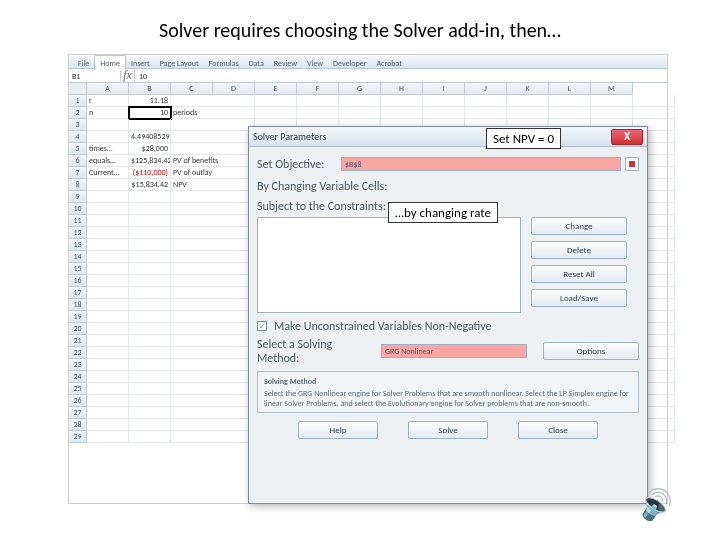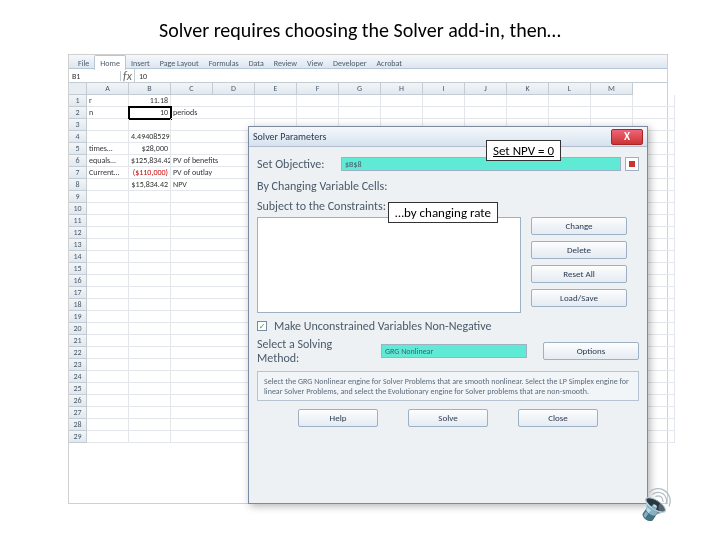--- a/index.html
+++ b/index.html
@@ -10,21 +10,21 @@
   .app { position: absolute; left: 68px; top: 54px; width: 600px; height: 450px; background: #fff; border: 1px solid #d0d0d0; font-size: 9px; color: #333; }
 
   
   .ribbon { height: 14px; background: linear-gradient(#f6f8fb,#dce6ef); border-bottom: 1px solid #b5c6d6; padding-left: 4px; }
   .ribbon span { display: inline-block; padding: 1px 5px; color: #4a5a6a; font-size: 8px; line-height: 12px; }
   .ribbon span.on { background: #fff; border: 1px solid #b5c6d6; border-bottom: none; border-radius: 2px 2px 0 0; }
 
   
   .fbar { height: 14px; border-bottom: 1px solid #c3cbd3; display: flex; align-items: center; }
   .namebox { width: 52px; border-right: 1px solid #c3cbd3; padding: 0 3px; font-size: 8px; }
-  .fx { width: 14px; text-align: center; color: #666; font-style: italic; font-size: 12px; border-right: 1px solid #c3cbd3; }
+  .fx { width: 14px; text-align: center; color: #666; font-style: italic; font-size: 12px; border-right: 1px solid #c3cbd3; font-family: Liberation Serif, serif; }
   .fval { padding: 0 4px; font-size: 8px; }
 
   
   .sheet { position: relative; display: flex; }
   .rowhdrs { width: 18px; }
   .rowhdrs div, .colhdrs div { background: linear-gradient(#f2f5f8,#e1e8ef); border: 1px solid #c3cbd3; border-top: none; border-left: none; font-size: 8px; text-align: center; color: #4a5a6a; }
   .rowhdrs div { height: 12px; line-height: 11px; }
   .colhdrs { display: flex; }
   .colhdrs div { height: 12px; line-height: 11px; flex: 0 0 42px; }
   .corner { width: 18px; height: 12px; background: #e8edf2; border-right: 1px solid #c3cbd3; border-bottom: 1px solid #c3cbd3; }
@@ -39,40 +39,40 @@
 
   
   .solver { position: absolute; left: 248px; top: 126px; width: 400px; height: 378px; background: #eef1f4; border: 1px solid #7a8aa0; box-shadow: 2px 2px 8px rgba(0,0,0,.3); font-size: 9px; }
   .solver-title { height: 20px; background: linear-gradient(#f5f8fb,#d6e2ef); border-bottom: 1px solid #b0bccd; display: flex; align-items: center; padding: 0 4px; }
   .solver-title .t { flex: 1; color: #2a3a50; font-size: 10px; }
   .closebtn { width: 32px; height: 16px; background: linear-gradient(#e67,#c33); border: 1px solid #a22; border-radius: 2px; color: #fff; text-align: center; line-height: 13px; font-size: 11px; font-weight: bold; }
 
   .sbody { padding: 6px 8px; color: #4a5a6a; }
   .srow { display: flex; align-items: center; margin: 4px 0; gap: 4px; }
   .srow label { font-size: 12px; }
-  .txt { background: #5eead4; border: 1px solid #9db0c4; height: 14px; font-size: 8px; padding: 0 3px; line-height: 12px; }
+  .txt { background: #fca5a5; border: 1px solid #9db0c4; height: 14px; font-size: 8px; padding: 0 3px; line-height: 12px; }
   .pick { width: 14px; height: 14px; background: #fff; border: 1px solid #9db0c4; display: flex; align-items: center; justify-content: center; }
   .pick::after { content: ""; width: 6px; height: 6px; background: #c33; }
   .radio { width: 9px; height: 9px; border: 1px solid #7a8aa0; border-radius: 50%; display: inline-block; vertical-align: middle; margin-right: 2px; position: relative; }
   .radio.on::after { content: ""; position: absolute; inset: 1px; background: #2a3a50; border-radius: 50%; }
   .chk { width: 10px; height: 10px; border: 1px solid #7a8aa0; background: #fff; display: inline-block; vertical-align: middle; margin-right: 3px; text-align: center; line-height: 8px; font-size: 8px; color: #2a5; }
 
   .constraints { background: #fff; border: 1px solid #9db0c4; height: 96px; width: 264px; }
   .btncol { display: flex; flex-direction: column; gap: 6px; margin-left: 6px; }
   .sbtn { width: 96px; height: 18px; background: linear-gradient(#fdfdfd,#e4ebf2); border: 1px solid #9db0c4; border-radius: 2px; font-size: 9px; text-align: center; line-height: 16px; color: #2a3a50; }
 
   .methodbox { border: 1px solid #b8c4d2; padding: 4px 6px; margin-top: 6px; background: #f2f5f8; font-size: 8px; color: #5a6a7a; }
   .methodbox .mh { font-weight: bold; margin-bottom: 2px; }
 
   .dlgbtns { display: flex; justify-content: center; gap: 30px; padding: 8px 0 0; }
   .dlgbtns .sbtn { width: 80px; }
 
   
   .ann { position: absolute; background: #fff; border: 1px solid #333; padding: 2px 6px; font-size: 13px; color: #000; z-index: 50; }
-  .ann1 { left: 486px; top: 140px; text-decoration: underline; }
+  .ann1 { left: 486px; top: 128px; }
   .ann2 { left: 388px; top: 202px; }
 
   .speaker { position: absolute; right: 46px; bottom: 18px; font-size: 28px; color: #b8c0c8; transform: rotate(-12deg); }
 </style>
 </head>
 <body>
 
 <div class="slide-title">Solver requires choosing the Solver add-in, then…</div>
 
 <div class="app">
@@ -604,20 +604,21 @@
       <span class="chk">✓</span>
       <label>Make Unconstrained Variables Non-Negative</label>
     </div>
     <div class="srow">
       <label style="width:120px">Select a Solving Method:</label>
       <div class="txt" style="width:146px">GRG Nonlinear</div>
       <div style="flex:1"></div>
       <div class="sbtn">Options</div>
     </div>
     <div class="methodbox">
+      <div class="mh">Solving Method</div>
       <div>Select the GRG Nonlinear engine for Solver Problems that are smooth nonlinear. Select the LP Simplex engine for linear Solver Problems, and select the Evolutionary engine for Solver problems that are non-smooth.</div>
     </div>
     <div class="dlgbtns">
       <div class="sbtn">Help</div>
       <div class="sbtn">Solve</div>
       <div class="sbtn">Close</div>
     </div>
   </div>
 </div>
 

